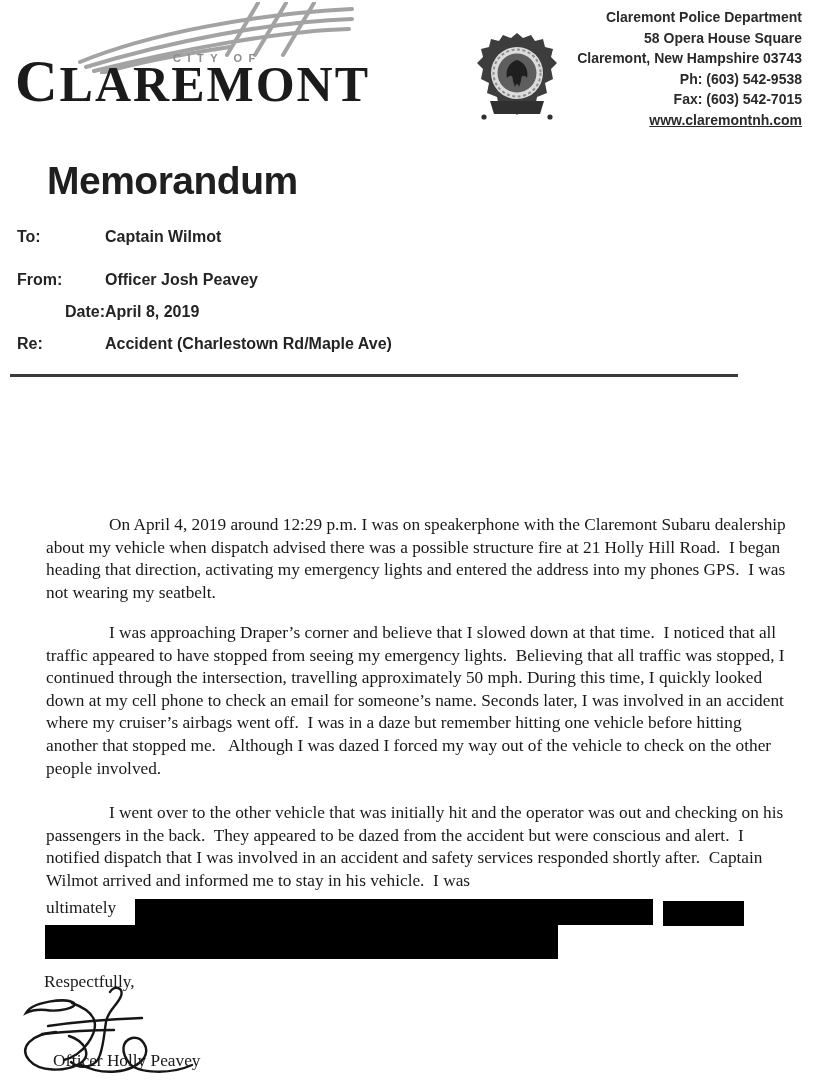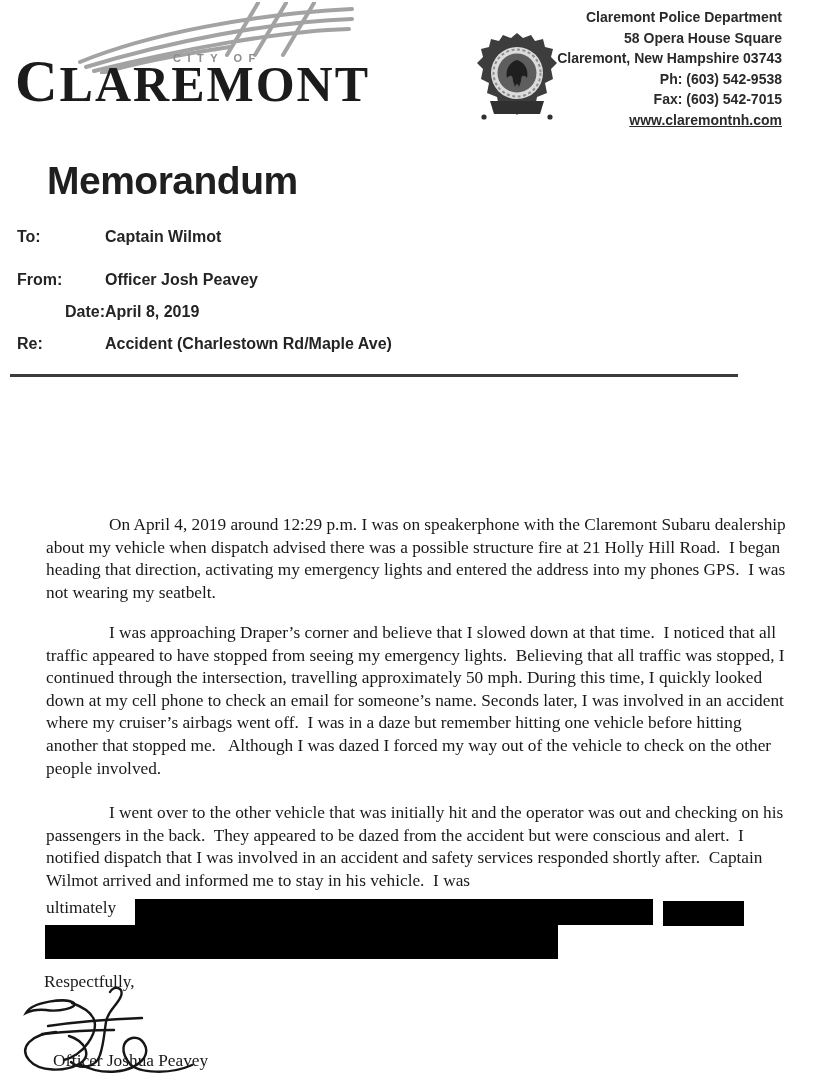--- a/index.html
+++ b/index.html
@@ -17,21 +17,21 @@
   }
   .claremont{
     position:absolute; left:15px; top:52px; line-height:1;
     font-family:"Liberation Serif", serif; font-weight:bold; font-size:50px;
     letter-spacing:2px; color:#1b1b1b; white-space:nowrap;
   }
   .claremont::first-letter{font-size:59px;}
   
   .seal{position:absolute; left:477px; top:33px; width:80px; height:93px;}
   .dept{
-    position:absolute; top:7px; right:32px; text-align:right;
+    position:absolute; top:7px; right:12px; text-align:right;
     font-family:"Liberation Sans", sans-serif; font-size:14px; font-weight:bold;
     line-height:20.5px; color:#2a2a2a; white-space:nowrap;
   }
   .dept .website span{text-decoration:underline;}
   
   .memo-title{
     position:absolute; left:47px; top:150px;
     font-family:"Liberation Sans", sans-serif; font-size:39px; font-weight:bold;
     letter-spacing:-0.5px; color:#1f1f1f;margin-top:9px;
   }
@@ -131,15 +131,15 @@
     <g fill="none" stroke="#161616" stroke-width="2.4" stroke-linecap="round">
       <path d="M6,28 C12,17 46,12 54,18 C58,23 38,27 26,25 C16,24 8,27 6,28 Z"></path>
       <path d="M52,18 C74,26 82,38 68,58 C62,67 52,73 44,75"></path>
       <path d="M90,7 C94,0 104,2 101,11 C97,21 88,25 86,37 C84,49 84,58 80,70 C76,83 60,85 51,77"></path>
       <path d="M28,41 C62,36 96,34 122,33"></path>
       <path d="M22,49 C52,46 76,45 94,45"></path>
       <path d="M36,47 C10,49 -1,63 9,75 C19,87 45,87 59,79 C73,71 65,56 49,51"></path>
       <path d="M59,79 C82,91 112,89 124,73 C130,63 122,51 112,53 C102,56 100,67 110,79 C118,88 150,90 172,80"></path>
     </g>
   </svg>
-  <div class="bodytext sig-name">Officer Joshua Peavey</div>
+  <div class="bodytext sig-name">Officer Holly Peavey</div>
 
 </div>
 
 </body></html>

